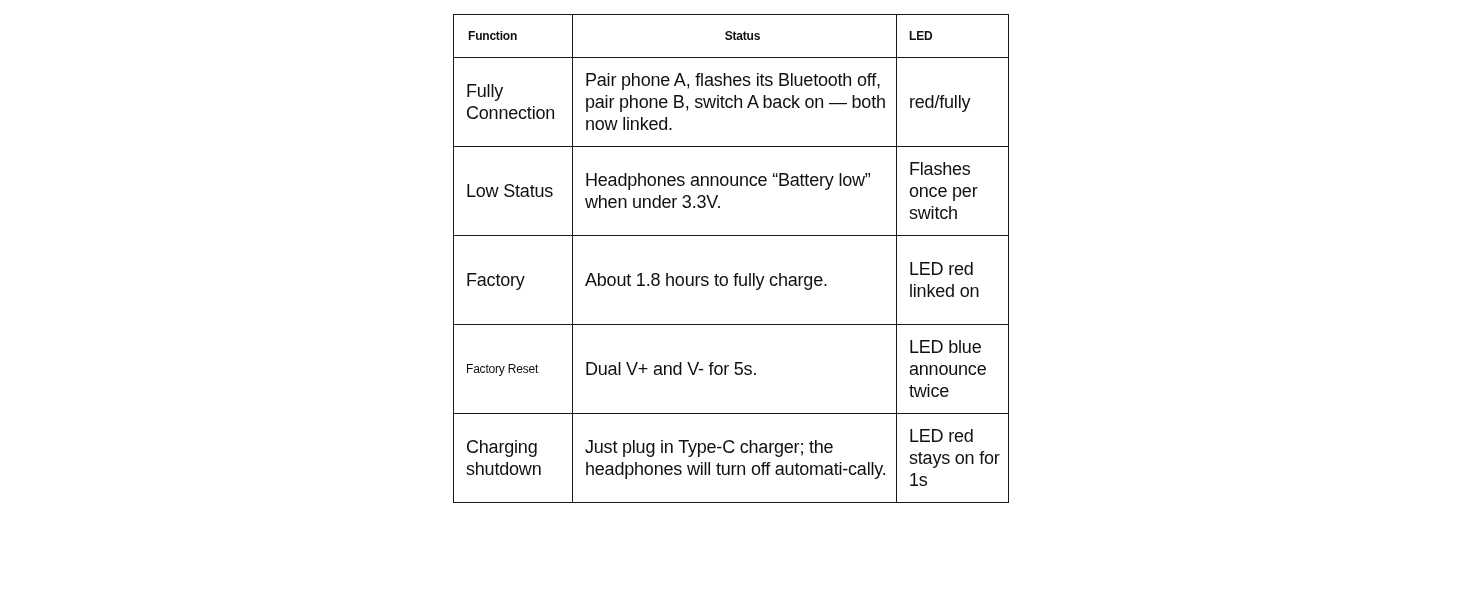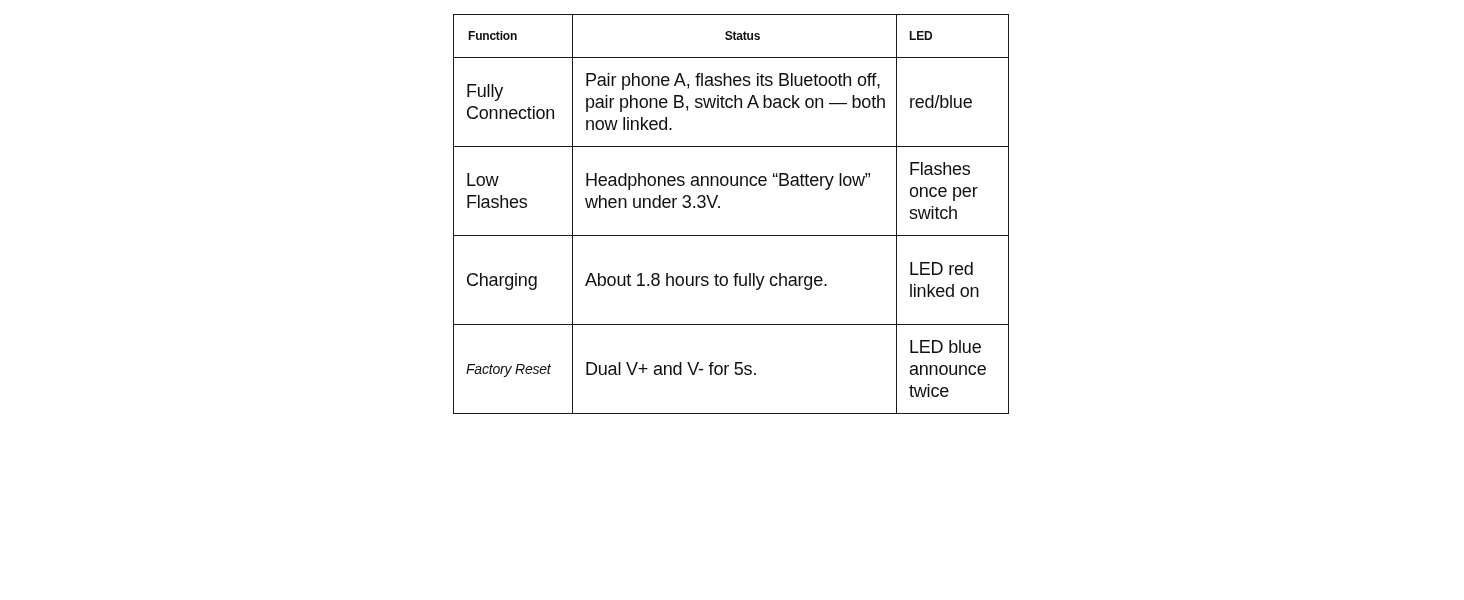--- a/index.html
+++ b/index.html
@@ -25,21 +25,21 @@
     font-size: 12px;
   }
   table.spec th.c1 { text-align: left; padding-left: 14px; }
   table.spec th.c2 { text-align: center; padding-left: 24px; }
   table.spec th.c3 { text-align: left; }
   table.spec tr.row td { height: 88px; }
   col.c1 { width: 119px; }
   col.c2 { width: 324px; }
   col.c3 { width: 112px; }
   td.fn { padding-left: 13px; font-size: 18px; line-height: 26px; }
-  td.fn.small { font-size: 14px; font-style: italic; }
+  td.fn.small { font-size: 12px; }
   td.st { padding-left: 8px; }
   td.led { padding-left: 15px; }
   .dash-line {
     display: inline-block;
     width: 30px;
     border-bottom: 1.5px solid #111;
     height: 0;
     vertical-align: middle;
   }
 </style>
@@ -57,32 +57,37 @@
       <tr>
         <th class="c1">Function</th>
         <th class="c2">Status</th>
         <th class="c3">LED</th>
       </tr>
     </thead>
     <tbody>
       <tr class="row">
         <td class="fn">Fully Connection</td>
         <td class="st">Pair phone A, flashes its Bluetooth off, pair phone B, switch A back on — both now linked.</td>
-        <td class="led">red/blue</td>
+        <td class="led">red/fully</td>
       </tr>
       <tr class="row">
-        <td class="fn">Low Flashes</td>
+        <td class="fn">Low Status</td>
         <td class="st">Headphones announce  “Battery low”  when under 3.3V.</td>
         <td class="led">Flashes once per switch</td>
       </tr>
       <tr class="row">
-        <td class="fn">Charging</td>
+        <td class="fn">Factory</td>
         <td class="st">About 1.8 hours to fully charge.</td>
         <td class="led">LED red linked on</td>
       </tr>
       <tr class="row">
         <td class="fn small">Factory Reset</td>
         <td class="st">Dual V+ and V- for 5s.</td>
         <td class="led">LED blue announce twice</td>
       </tr>
+      <tr class="row">
+        <td class="fn">Charging shutdown</td>
+        <td class="st">Just plug in Type-C charger;  the headphones will turn off automati-cally.</td>
+        <td class="led">LED red stays on for 1s</td>
+      </tr>
     </tbody>
   </table>
 </div>
 
 </body></html>

